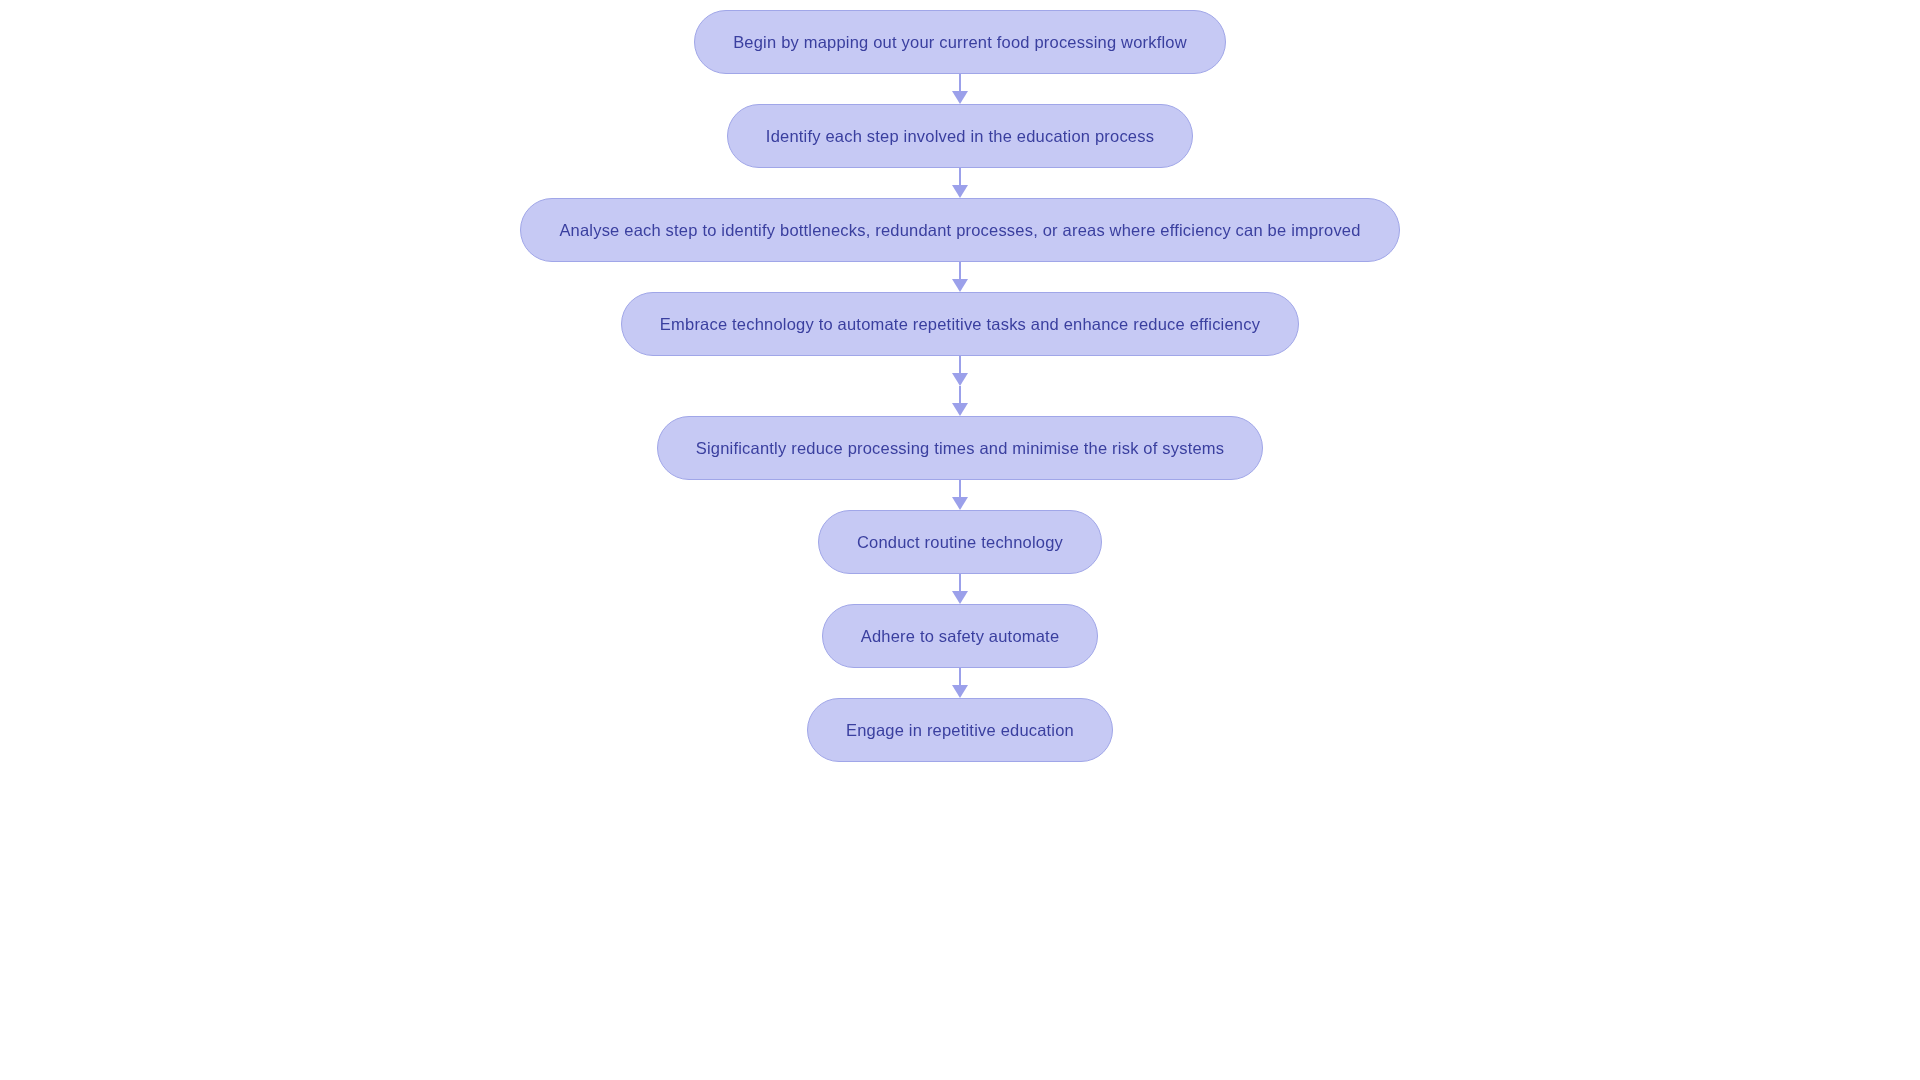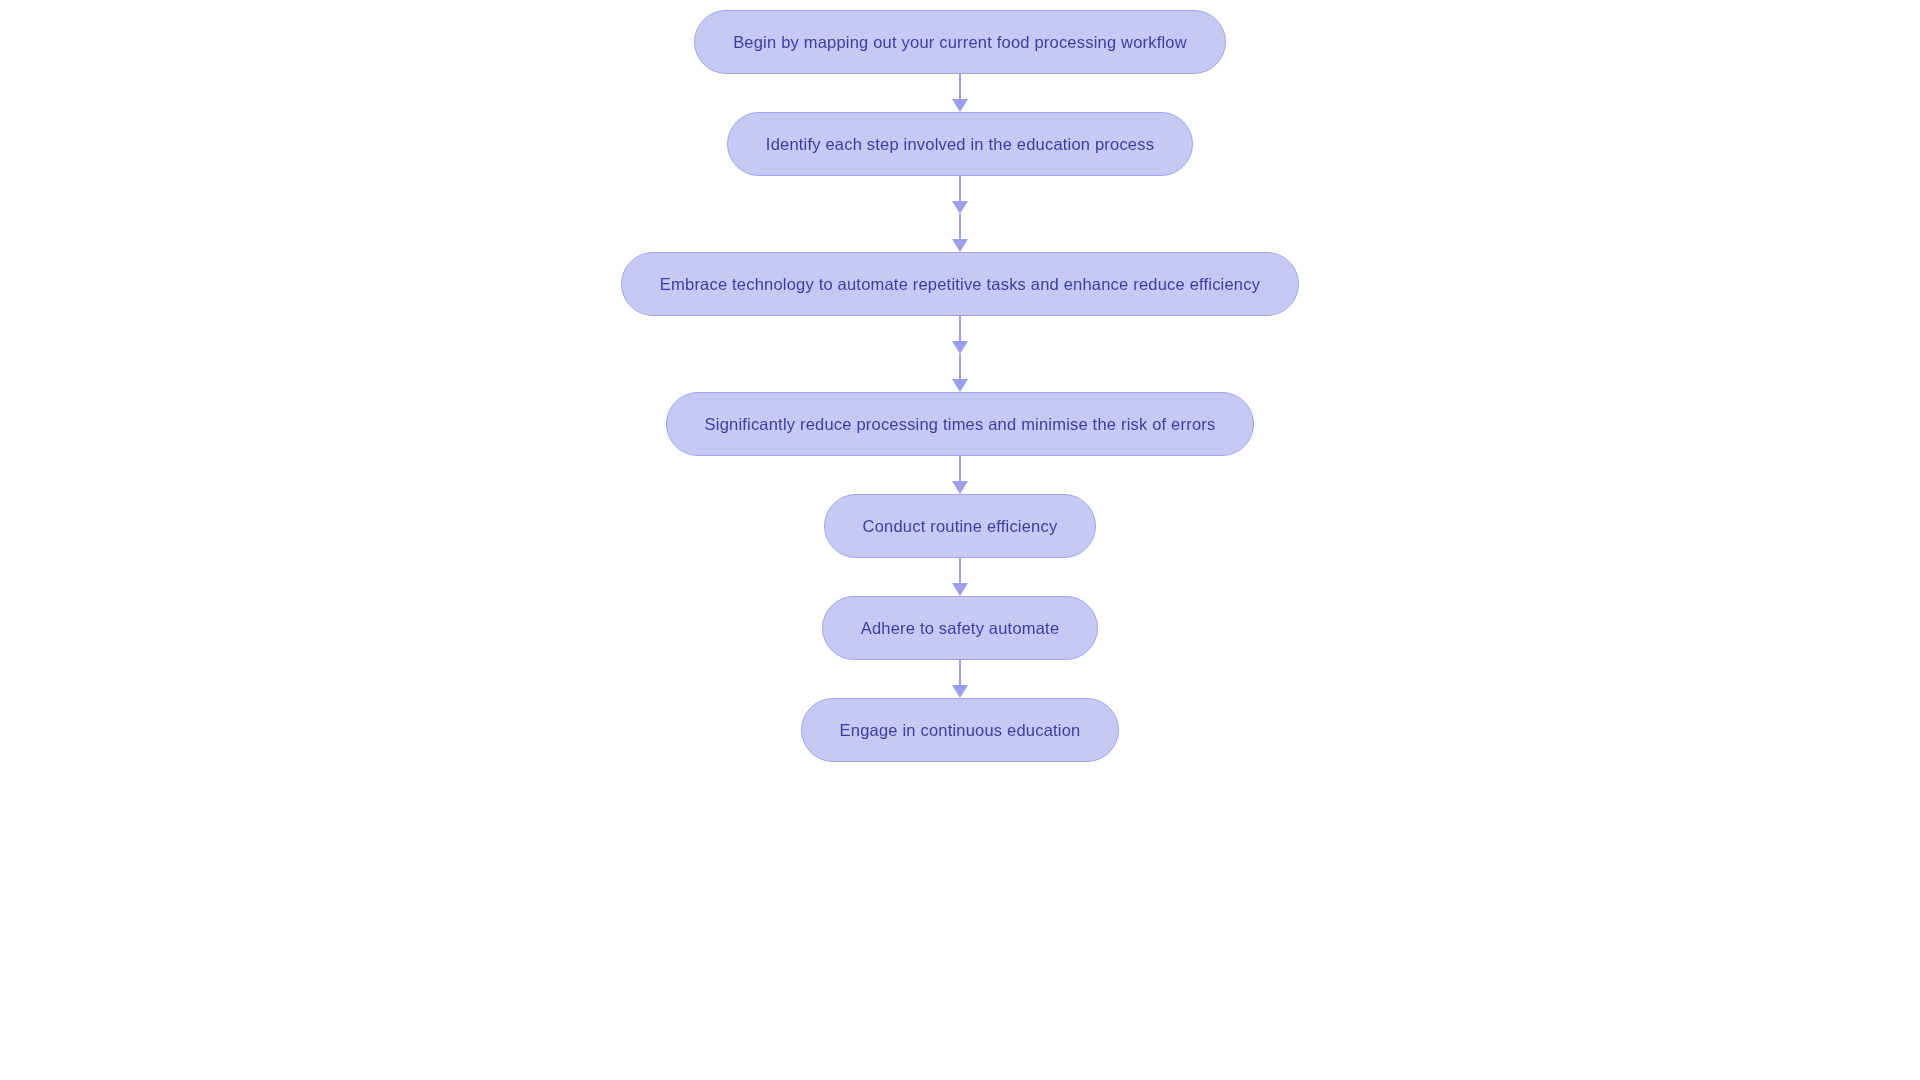--- a/index.html
+++ b/index.html
@@ -77,20 +77,23 @@
 
   <div class="flow-node">
     <span>Identify each step involved in the education process</span>
   </div>
 
   <div class="connector">
     <div class="arrow-line"></div>
     <div class="arrow-head"></div>
   </div>
 
+  <div class="flow-node">
+    <span>Analyse each step to identify bottlenecks, redundant processes, or areas where efficiency can be improved</span>
+  </div>
 
   <div class="connector">
     <div class="arrow-line"></div>
     <div class="arrow-head"></div>
   </div>
 
   <div class="flow-node">
     <span>Embrace technology to automate repetitive tasks and enhance reduce efficiency</span>
   </div>
 
@@ -99,43 +102,43 @@
     <div class="arrow-head"></div>
   </div>
 
 
   <div class="connector">
     <div class="arrow-line"></div>
     <div class="arrow-head"></div>
   </div>
 
   <div class="flow-node">
-    <span>Significantly reduce processing times and minimise the risk of errors</span>
+    <span>Significantly reduce processing times and minimise the risk of systems</span>
   </div>
 
   <div class="connector">
     <div class="arrow-line"></div>
     <div class="arrow-head"></div>
   </div>
 
   <div class="flow-node">
-    <span>Conduct routine efficiency</span>
+    <span>Conduct routine technology</span>
   </div>
 
   <div class="connector">
     <div class="arrow-line"></div>
     <div class="arrow-head"></div>
   </div>
 
   <div class="flow-node">
     <span>Adhere to safety automate</span>
   </div>
 
   <div class="connector">
     <div class="arrow-line"></div>
     <div class="arrow-head"></div>
   </div>
 
   <div class="flow-node">
-    <span>Engage in continuous education</span>
+    <span>Engage in repetitive education</span>
   </div>
 
 </div>
 
 </body></html>

